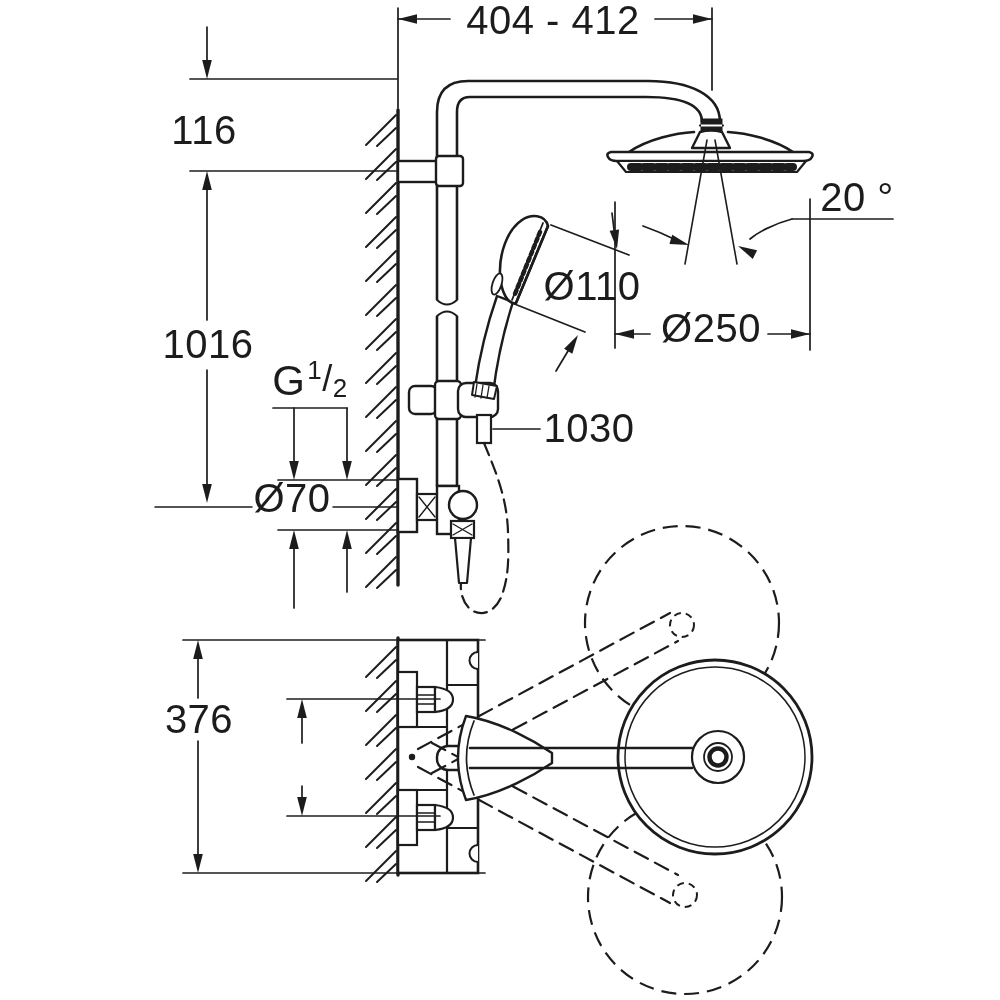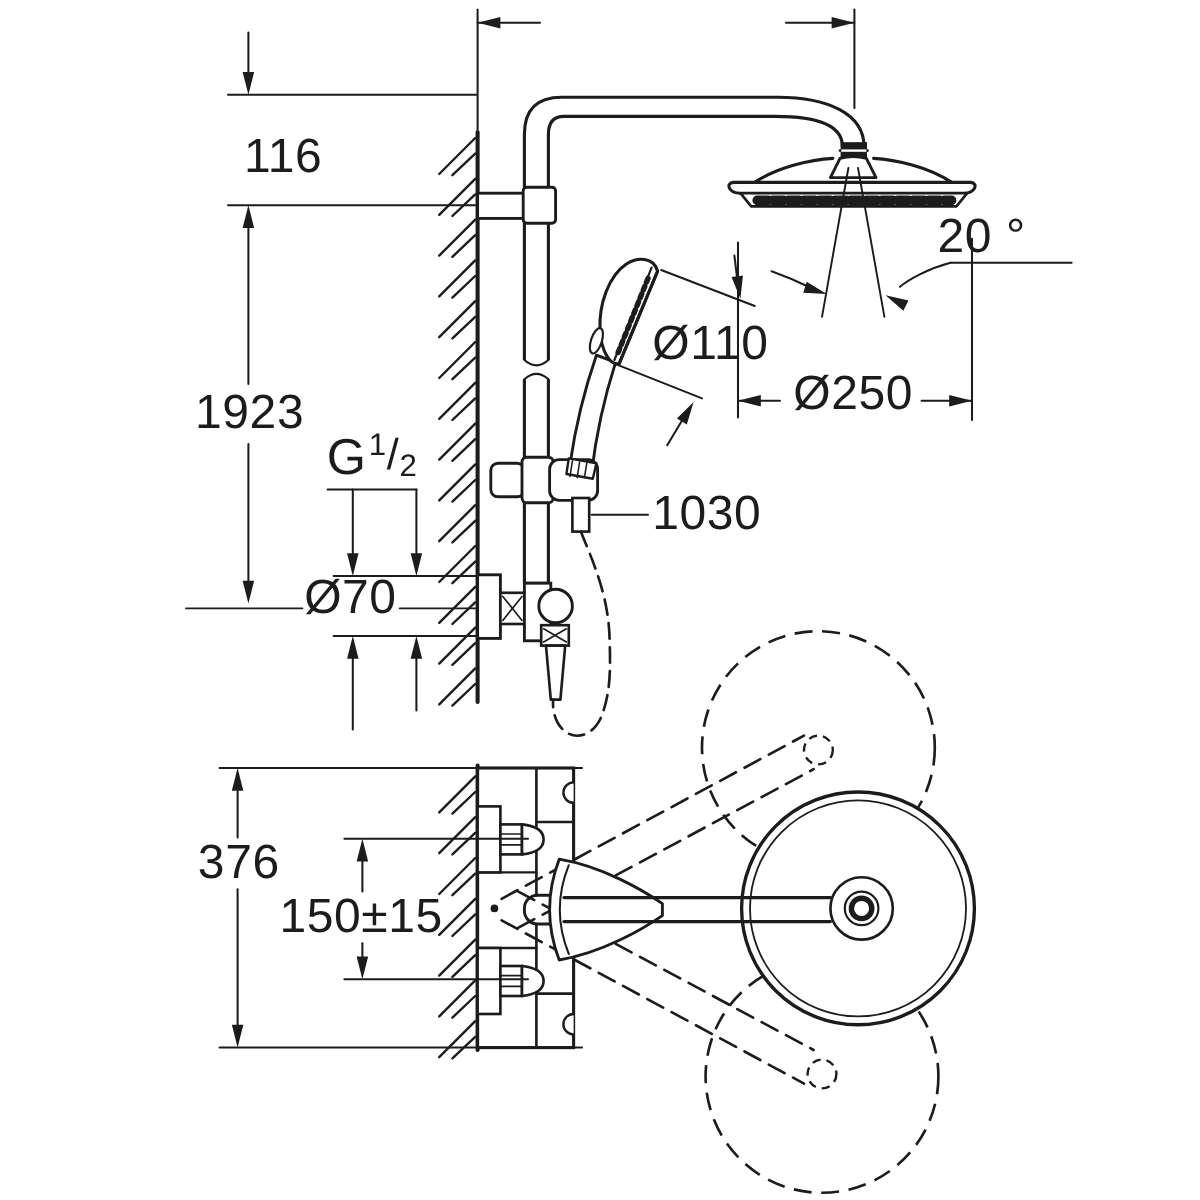--- a/index.html
+++ b/index.html
@@ -225,25 +225,25 @@
         <polygon points="0,0 -19,4.8 -19,-4.8" fill="#1c1c1c" transform="translate(198,873) rotate(90)"></polygon>
         <line x1="287" y1="699" x2="440" y2="699" stroke="#1c1c1c" stroke-width="1.7" stroke-linecap="round"></line>
         <line x1="287" y1="816" x2="440" y2="816" stroke="#1c1c1c" stroke-width="1.7" stroke-linecap="round"></line>
         <line x1="302" y1="718" x2="302" y2="743" stroke="#1c1c1c" stroke-width="1.7" stroke-linecap="round"></line>
         <line x1="302" y1="786" x2="302" y2="797" stroke="#1c1c1c" stroke-width="1.7" stroke-linecap="round"></line>
         <polygon points="0,0 -19,4.8 -19,-4.8" fill="#1c1c1c" transform="translate(302,699) rotate(-90)"></polygon>
         <polygon points="0,0 -19,4.8 -19,-4.8" fill="#1c1c1c" transform="translate(302,816) rotate(90)"></polygon>
       </g>
     </svg>
 
-  <div class="dim-label" style="left:236px;top:130px">116</div>
-  <div class="dim-label" style="left:208px;top:344px">1923</div>
-  <div class="dim-label" style="left:818px;top:197px">20 °</div>
+  <div class="dim-label" style="left:553px;top:20px">404 - 412</div>
+  <div class="dim-label" style="left:204px;top:130px">116</div>
+  <div class="dim-label" style="left:208px;top:344px">1016</div>
+  <div class="dim-label" style="left:857px;top:197px">20 °</div>
   <div class="dim-label" style="left:592px;top:286px">Ø110</div>
   <div class="dim-label" style="left:711px;top:328px">Ø250</div>
   <div class="dim-label" style="left:589px;top:428px">1030</div>
   <div class="dim-label" style="left:292px;top:498px">Ø70</div>
   <div class="dim-label" style="left:199px;top:719px">376</div>
-  <div class="dim-label" style="left:301px;top:764px">150±15</div>
   <div class="dim-label thread-label" style="left:310px;top:381px">
     <span>G</span><span class="sup">1</span><span class="slash">/</span><span class="sub">2</span>
   </div>
 </div>
 
 </body></html>

